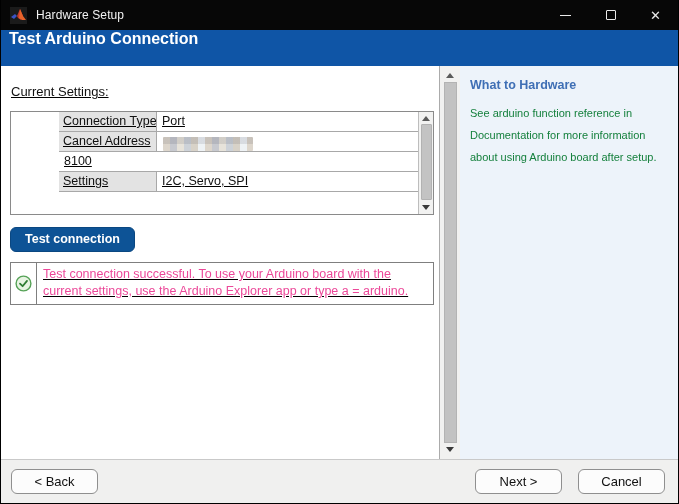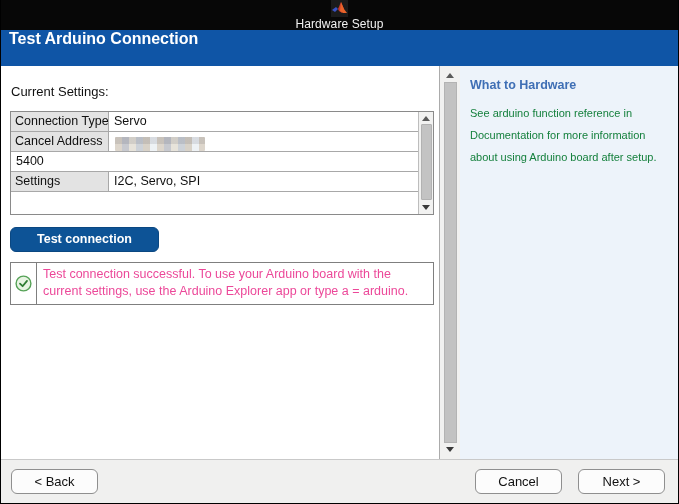--- a/index.html
+++ b/index.html
@@ -12,47 +12,47 @@
     border-right: 1px solid #000;
     border-bottom: 1px solid #000;
     display: flex; flex-direction: column;
     background: #fff;
     overflow: hidden;
   }
 
   
   .titlebar {
     height: 30px; background: #070707; color: #fff;
-    display: flex; align-items: center; flex-shrink: 0; flex-direction: column;
+    display: flex; align-items: center; flex-shrink: 0;
   }
   .titlebar .appicon { width: 17px; height: 17px; margin-left: 9px; margin-right: 9px; display: inline-block; }
   .titlebar .title { font-size: 12px; color: #f2f2f2; letter-spacing: 0.1px; }
   .win-controls { margin-left: auto; display: flex; height: 100%; }
   .win-btn { width: 45px; height: 100%; display: flex; align-items: center; justify-content: center; cursor: default; }
   .glyph-min { width: 11px; height: 1px; background: #eaeaea; display: block; }
   .glyph-max { width: 10px; height: 10px; border: 1px solid #eaeaea; display: block; border-radius: 1px; }
   .glyph-close { color: #eaeaea; font-size: 13px; line-height: 1; }
 
   
   .step-header {
     height: 36px; background: #0f55a6; color: #fff;
     display: flex; align-items: flex-start; padding-left: 8px; flex-shrink: 0;
   }
   .step-header .step-title { font-size: 16px; font-weight: bold; }
 
   
   .content { flex: 1; display: flex; min-height: 0; }
-  .main-pane { width: 438px; background: #fff; padding: 10px 0 0 9px; position: relative; }
+  .main-pane { width: 438px; background: #fff; padding: 10px 0 0 9px; position: relative; text-decoration: underline; }
 
   .section-label { font-size: 13px; color: #111; margin: 8px 0 12px 1px; }
 
   
   .settings-table {
     width: 424px; border: 1px solid #8a8a8a; position: relative;
-    background: #fff; overflow: hidden; height: 104px;
+    background: #fff; overflow: hidden; height: 104px; padding-left: 48px;
   }
   .t-row { display: flex; border-bottom: 1px solid #a8a8a8; height: 20px; }
   .t-row:last-child { border-bottom: none; }
   .t-row.tall { height: 24px; }
   .t-label {
     width: 98px; background: #e3e3e3; border-right: 1px solid #a8a8a8;
     font-size: 12.5px; color: #111; padding: 2px 2px 0 4px; white-space: nowrap; overflow: hidden;
   }
   .t-value { flex: 1; font-size: 12.5px; color: #111; padding: 2px 16px 0 5px; white-space: nowrap; overflow: hidden; }
   .t-value.boxed { padding: 0 16px 0 0; }
@@ -78,21 +78,21 @@
   }
   .arrow-up { width: 0; height: 0; border-left: 4px solid transparent; border-right: 4px solid transparent; border-bottom: 5px solid #5a5a5a; margin: 4px 0 3px; }
   .arrow-down { width: 0; height: 0; border-left: 4px solid transparent; border-right: 4px solid transparent; border-top: 5px solid #393939; margin: 3px 0 4px; }
   .table-scroll .thumb { width: 11px; flex: 1; background: #c3c3c3; border: 1px solid #b2b2b2; border-radius: 1px; margin-bottom: 14px; }
 
   
   .test-btn {
     margin-top: 12px; display: inline-block;
     background: #0d5396; color: #fff; font-weight: bold; font-size: 12.5px;
     border: 1px solid #0a4781; border-radius: 6px;
-    padding: 4px 26px 5px; font-family: "Liberation Sans", sans-serif; cursor: pointer;
+    padding: 4px 14px 5px; font-family: "Liberation Sans", sans-serif; cursor: pointer;
   }
 
   
   .status-box {
     margin-top: 10px; width: 424px; border: 1px solid #7f7f7f;
     display: flex; align-items: stretch; background: #fff;
   }
   .status-icon-cell {
     width: 26px; border-right: 1px solid #7f7f7f;
     display: flex; align-items: center; justify-content: center; flex-shrink: 0;
@@ -159,30 +159,30 @@
   </div>
 
   <div class="content">
 
     <div class="main-pane">
       <div class="section-label">Current Settings:</div>
 
       <div class="settings-table">
         <div class="t-row">
           <div class="t-label">Connection Type</div>
-          <div class="t-value">Servo</div>
+          <div class="t-value">Port</div>
         </div>
         <div class="t-row">
           <div class="t-label">Cancel Address</div>
           <div class="t-value">
             <div class="redacted-mosaic"></div>
           </div>
         </div>
         <div class="t-row">
-          <div class="t-value">5400</div>
+          <div class="t-value">8100</div>
         </div>
         <div class="t-row">
           <div class="t-label">Settings</div>
           <div class="t-value">I2C, Servo, SPI</div>
         </div>
         <div class="table-scroll">
           <div class="arrow-up"></div>
           <div class="thumb"></div>
           <div class="arrow-down" style="position:absolute;bottom:0;"></div>
         </div>
@@ -209,17 +209,17 @@
 
     <div class="sidebar">
       <div class="sidebar-heading">What to Hardware</div>
       <div class="sidebar-body">See arduino function reference in Documentation for more information about using Arduino board after setup.</div>
     </div>
   </div>
 
   <div class="footer">
     <button class="nav-btn">&lt; Back</button>
     <div class="spacer"></div>
+    <button class="nav-btn">Next &gt;</button>
     <button class="nav-btn">Cancel</button>
-    <button class="nav-btn">Next &gt;</button>
   </div>
 
 </div>
 
 </body></html>

